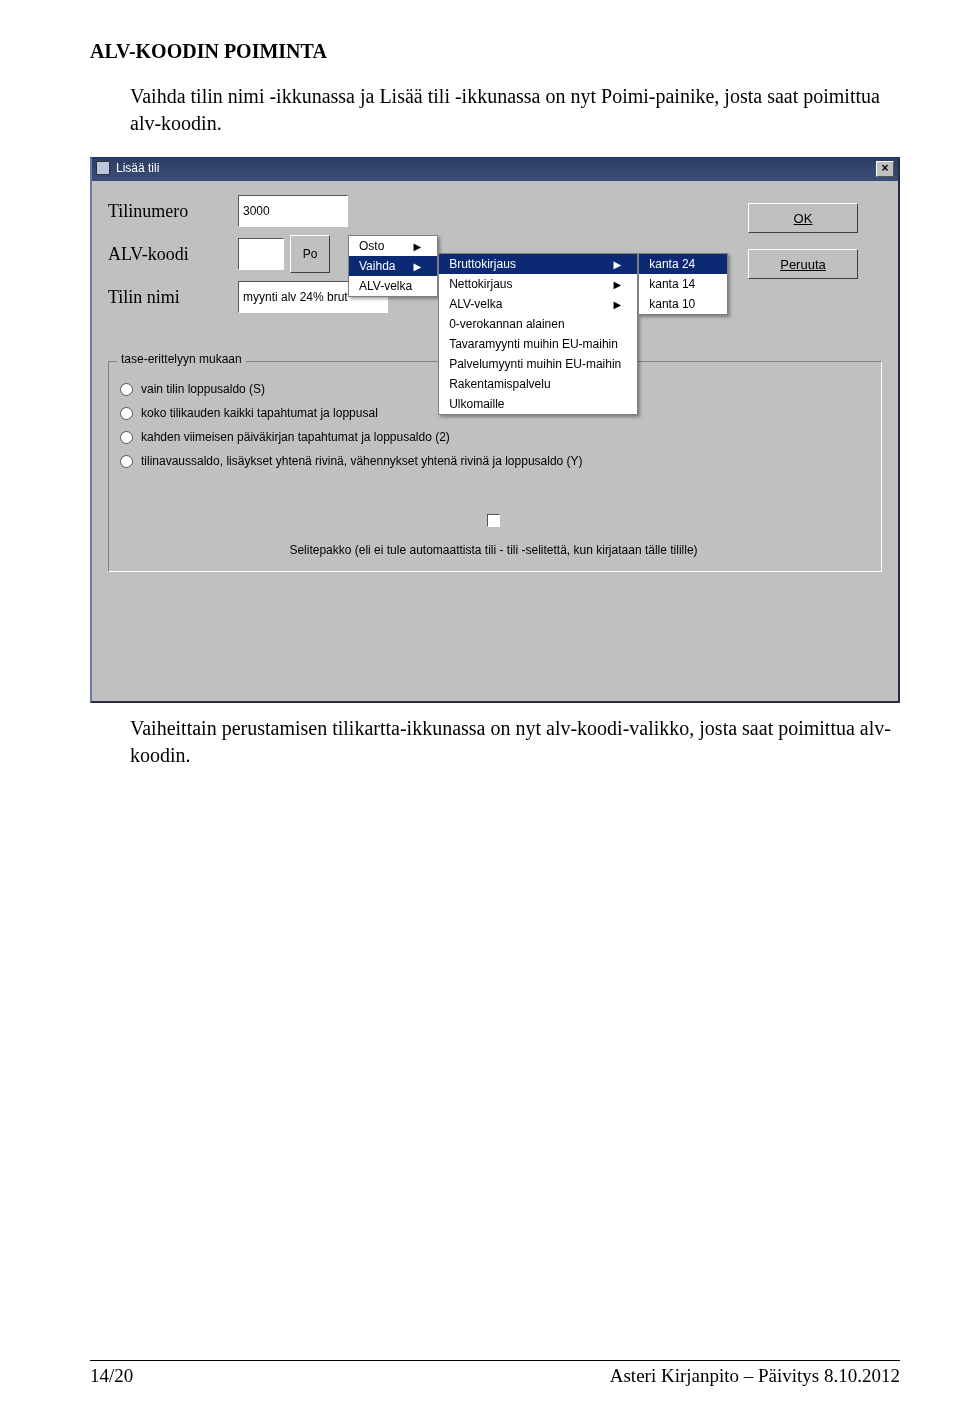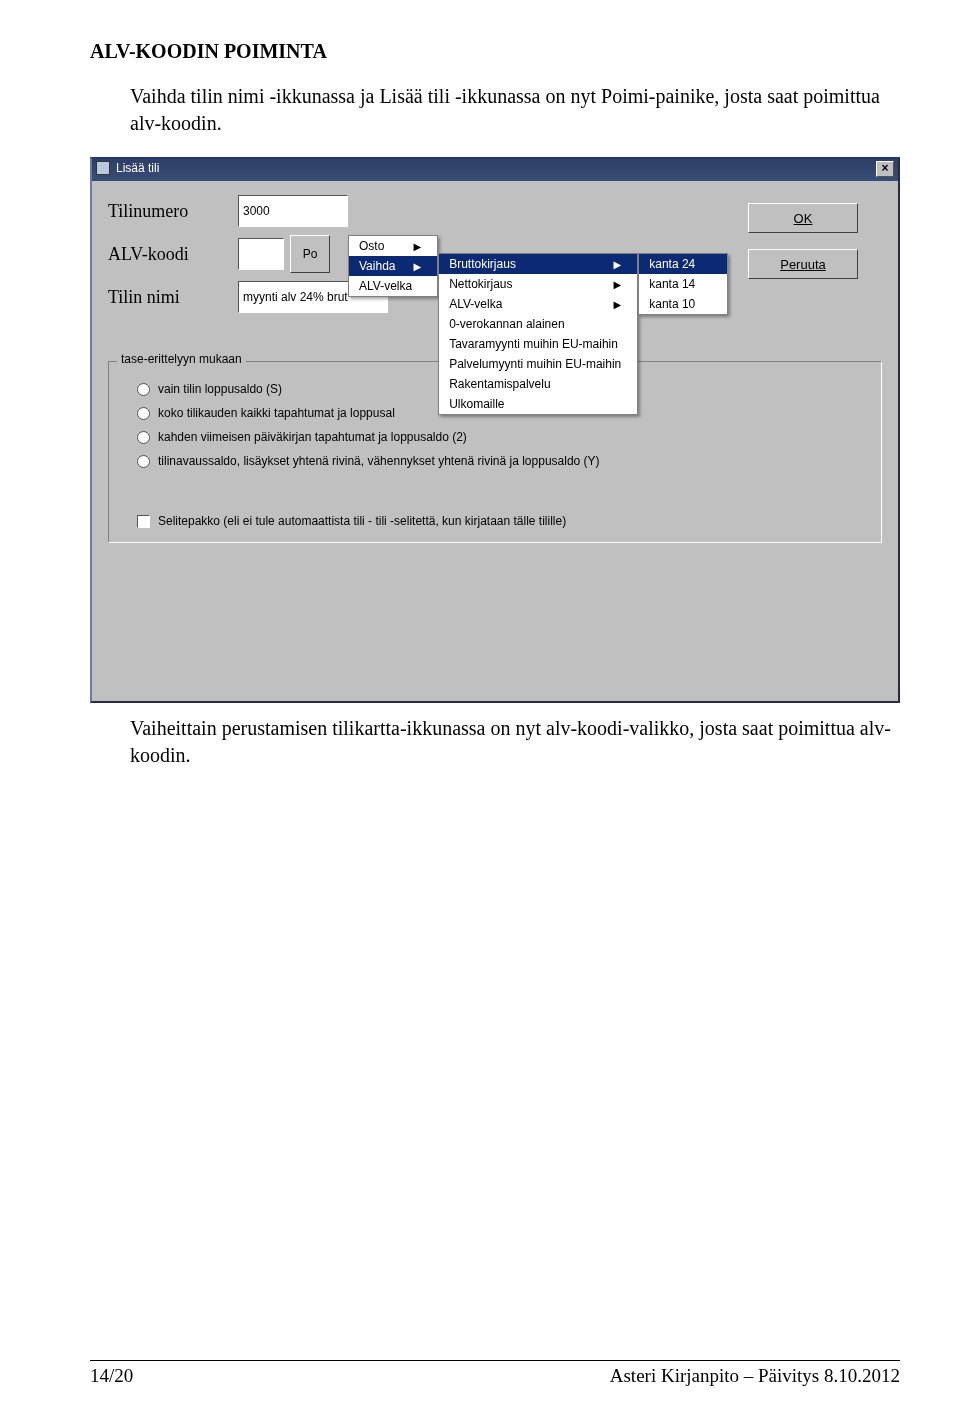--- a/index.html
+++ b/index.html
@@ -163,21 +163,21 @@
   .menu.menu2 { min-width: 200px; margin-top: 18px; }
   .menu.menu3 { min-width: 90px; margin-top: 18px; }
 
   
   .groupbox {
     margin-top: 48px;
     border-top: 1px solid #808080;
     border-left: 1px solid #808080;
     border-right: 1px solid #fff;
     border-bottom: 1px solid #fff;
-    padding: 10px 14px 14px 28px;
+    padding: 10px 14px 14px 11px;
     position: relative;
     background: #c0c0c0;
   }
   .groupbox .gb-title {
     position: absolute;
     top: -10px; left: 8px;
     background: #c0c0c0;
     padding: 0 4px;
     font-family: Tahoma, Arial, sans-serif;
     font-size: 12px;
@@ -193,23 +193,23 @@
     border-radius: 50%;
     border: 1px solid #555;
     background: #fff;
     display: inline-flex; align-items: center; justify-content: center;
   }
   .radio .dot {
     width: 5px; height: 5px; border-radius: 50%; background: #000;
   }
 
   .checkbox-row {
-    display: flex; align-items: center; gap: 8px;
+    display: flex; align-items: center; gap: 16px;
     margin-top: 46px;
-    font-family: Tahoma, Arial, sans-serif; font-size: 12px;
+    font-family: Tahoma, Arial, sans-serif; font-size: 12px; flex-direction: column;
   }
   .checkbox {
     width: 13px; height: 13px;
     background: #fff;
     border-top: 1px solid #555; border-left: 1px solid #555;
     border-right: 1px solid #fff; border-bottom: 1px solid #fff;
   }
 
   
   .footer {

